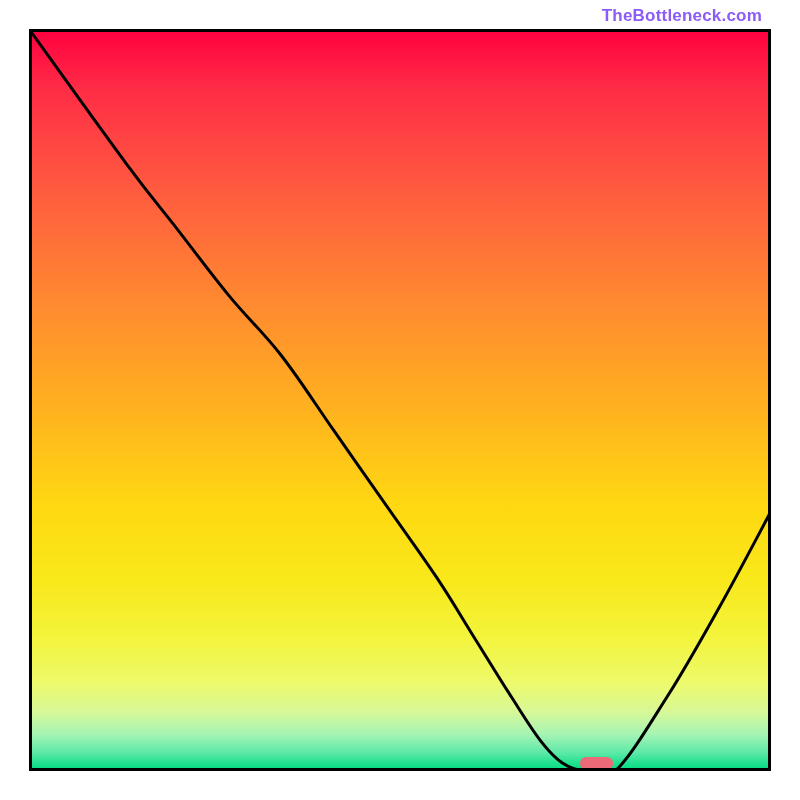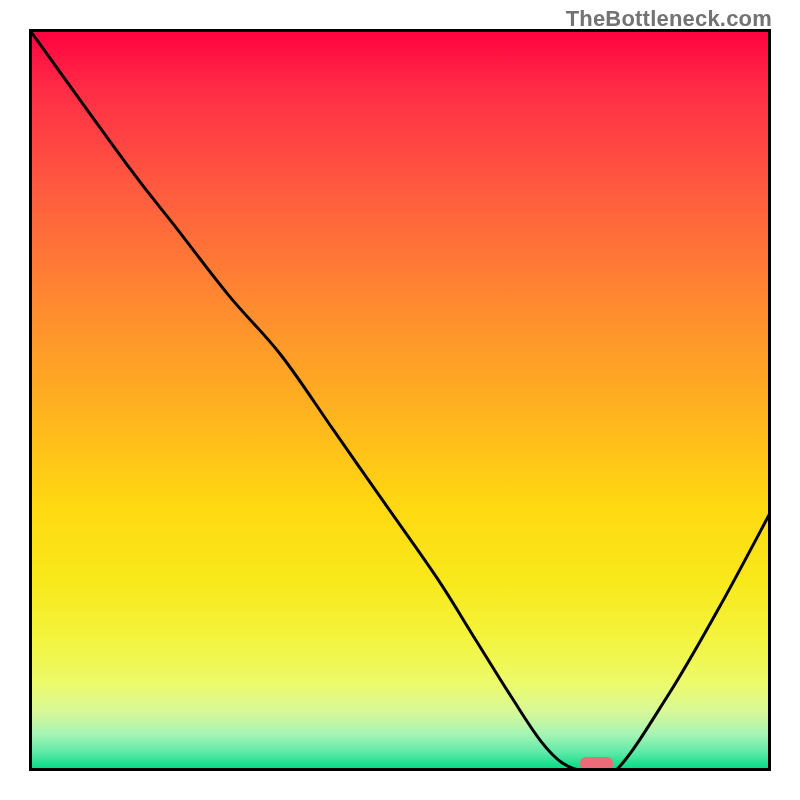--- a/index.html
+++ b/index.html
@@ -63,25 +63,25 @@
   }
   .min-marker {
     position: absolute;
     background: #ed6a78;
     border-radius: 6px;
     z-index: 6;
   }
   .watermark {
     position: absolute;
     top: 6px;
-    right: 28px;
+    right: 38px;
     font-family: Arial, Helvetica, sans-serif;
-    font-size: 22px;
+    font-size: 17px;
     font-weight: bold;
-    color: #737373;
+    color: #8b5cf6;
     z-index: 20;
     letter-spacing: 0.2px;
   }
 </style>
 </head>
 <body>
 
 <div class="chart-wrapper">
   <div class="watermark">TheBottleneck.com</div>
 

